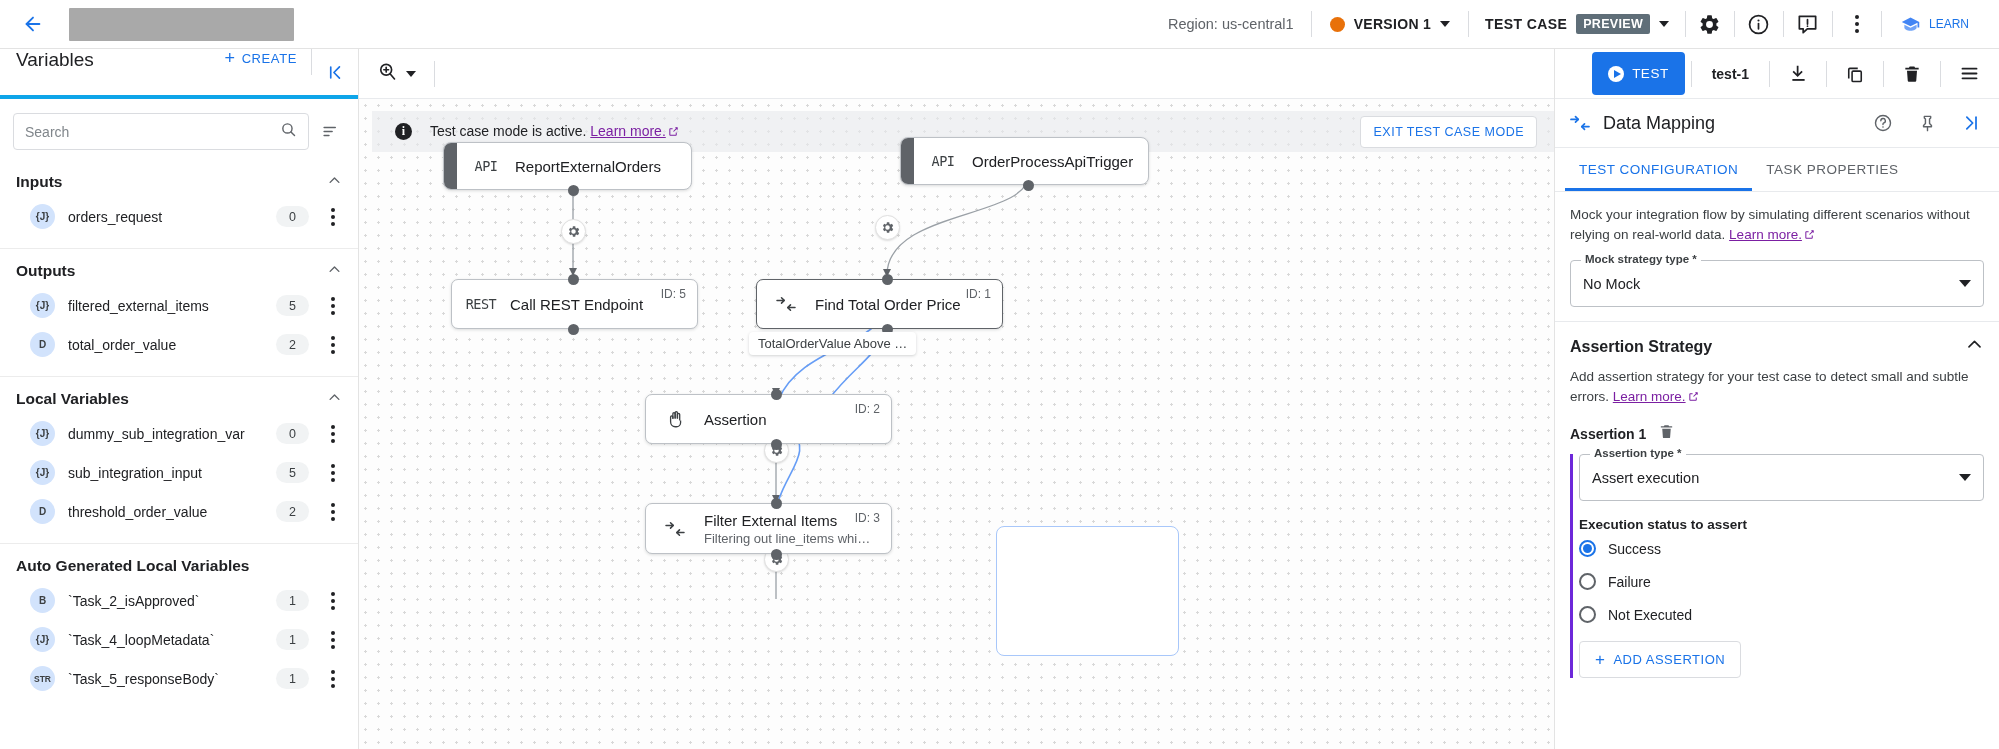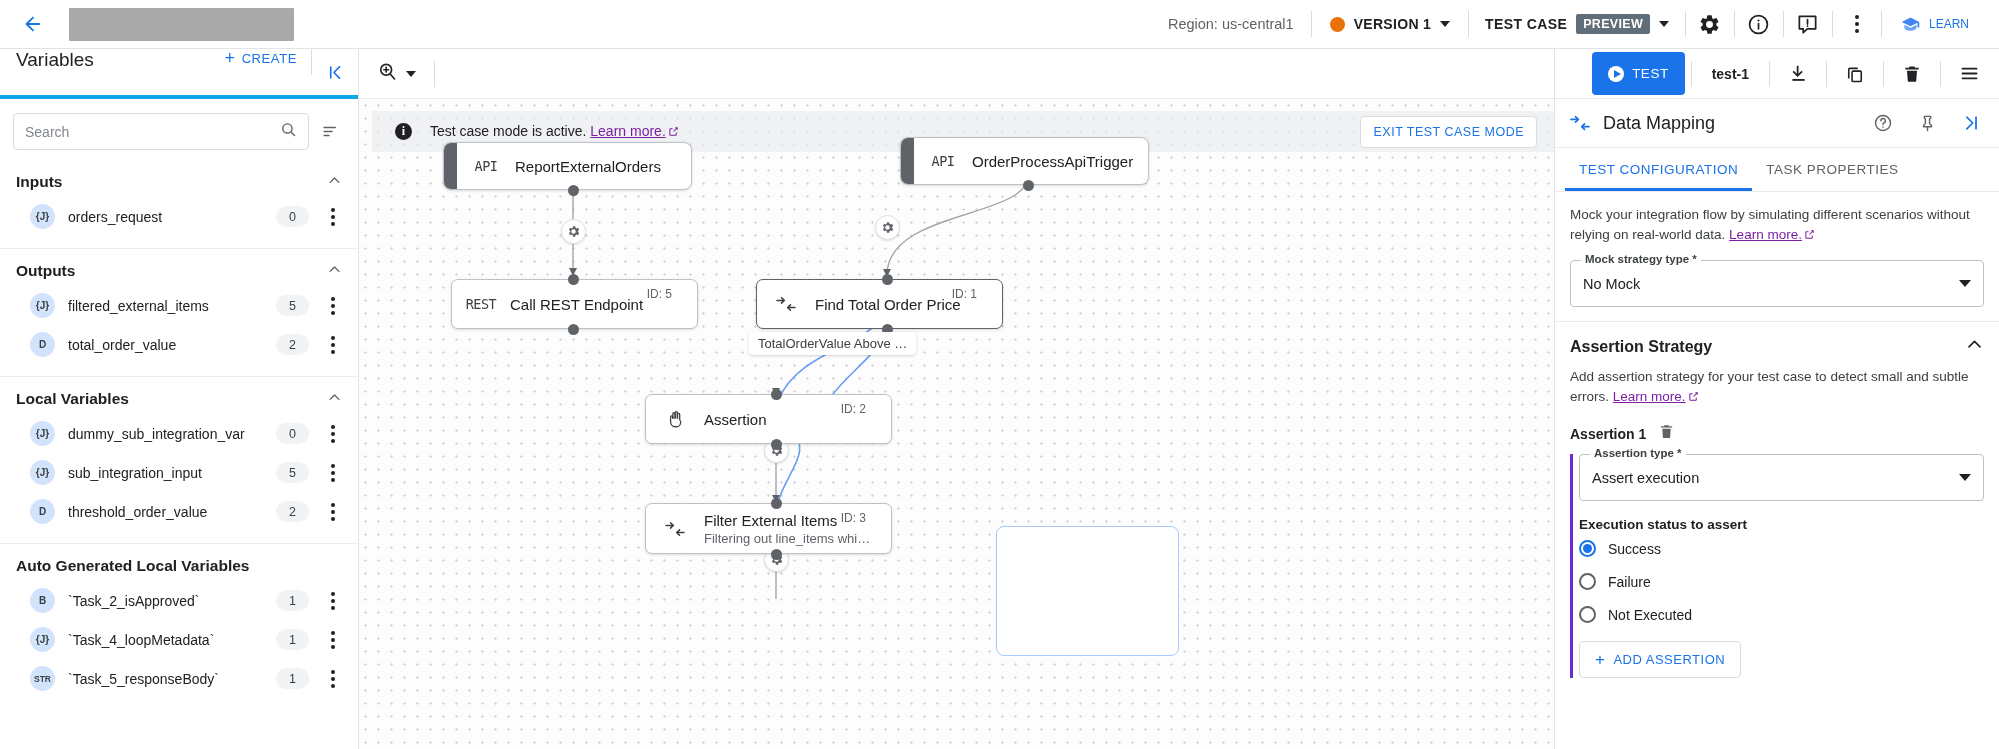--- a/index.html
+++ b/index.html
@@ -169,21 +169,21 @@
     width: 13px; align-self: stretch; background: #5f6368; flex: 0 0 auto;
   }
   .node .nicon {
     width: 58px; flex: 0 0 auto; display: flex; align-items: center; justify-content: center;
     font-size: 14px; color: #3c4043;
   }
   .node .nicon.mono { font-family: "DejaVu Sans Mono", monospace; font-size: 13.5px; letter-spacing: -.5px; }
   .node .ntext { flex: 1 1 auto; display: flex; flex-direction: column; justify-content: center; padding-right: 10px; }
   .node .ntitle { font-size: 15px; color: #202124; }
   .node .nsub { font-size: 13px; color: #5f6368; margin-top: 2px; }
-  .node .nid { position: absolute; right: 25px; top: 7px; font-size: 12px; color: #5f6368; }
+  .node .nid { position: absolute; right: 11px; top: 7px; font-size: 12px; color: #5f6368; }
   .port {
     position: absolute; width: 11px; height: 11px; border-radius: 50%; background: #5f6368;
   }
   .gear-node {
     position: absolute; width: 25px; height: 25px; border-radius: 50%; background: #fff;
     border: 1px solid #e0e0e0; display: flex; align-items: center; justify-content: center;
     color: #5f6368; box-shadow: 0 1px 2px rgba(0,0,0,.13);
   }
   .edge-label {
     position: absolute; background: #fff; border-radius: 4px; padding: 4px 9px;

